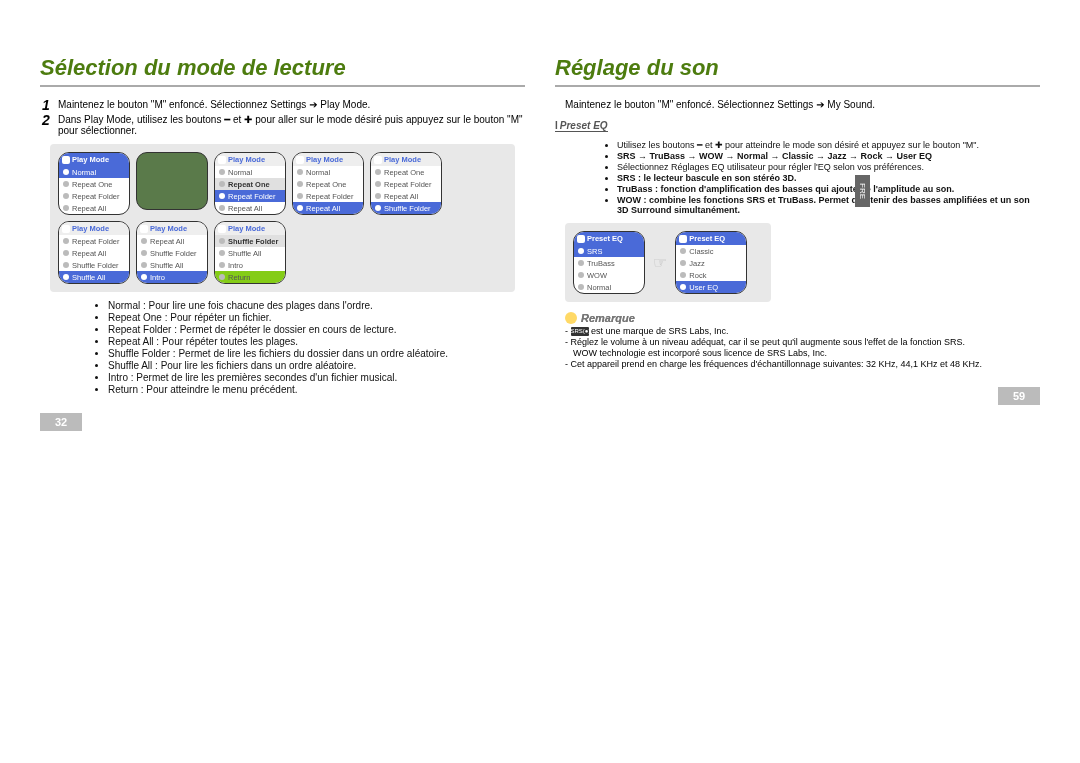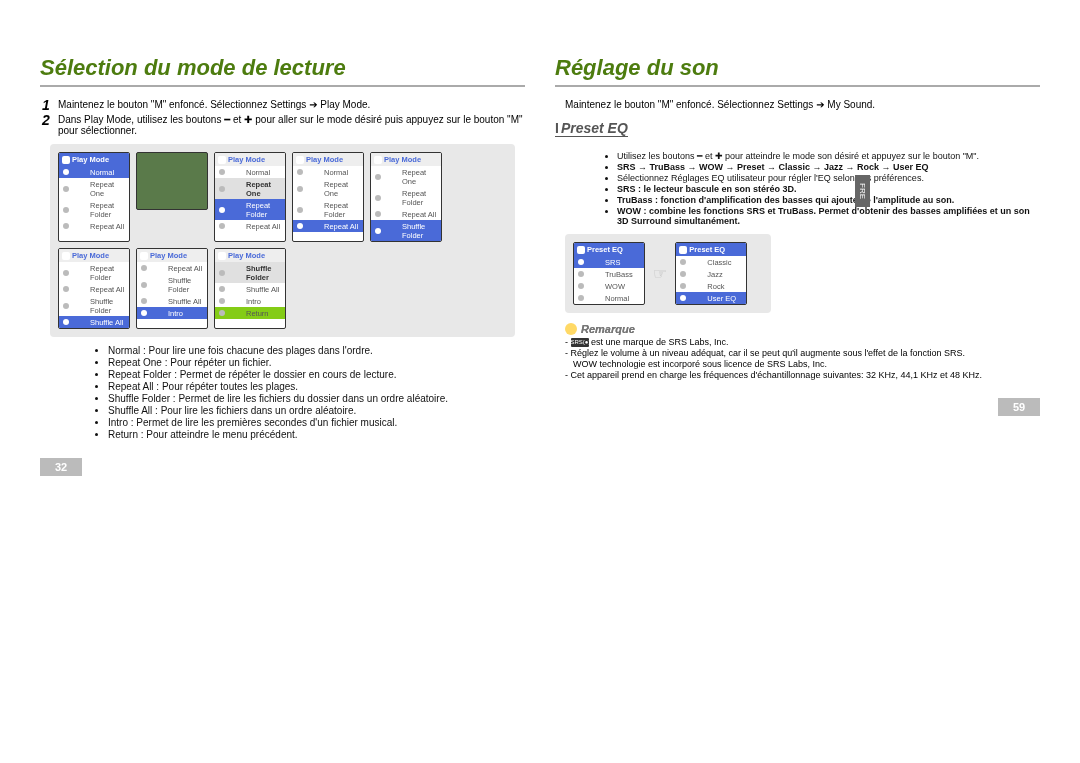--- a/index.html
+++ b/index.html
@@ -17,31 +17,31 @@
     display: flex;
     width: 1000px;
     margin: 0 auto;
     padding-top: 55px;
     gap: 30px;
   }
   .page { width: 485px; }
   .headline-bar { border-bottom: 2px solid #aaa; padding-bottom: 4px; margin-bottom: 12px; }
   .headline { font-size: 22px; font-weight: bold; color: #4d7c0f; font-style: italic; }
   .headline.right { text-align: left; }
-  .subhead { font-size: 14px; font-weight: bold; font-style: italic; color: #555; border-bottom: 1px solid #555; display: inline-block; margin-bottom: 6px;}
+  .subhead { font-size: 10px; font-weight: bold; font-style: italic; color: #555; border-bottom: 1px solid #555; display: inline-block; }
   .subhead .bar { font-style: normal; letter-spacing: -2px; padding-right:4px;}
   .step { margin: 4px 0 4px 18px; }
   .stepnum { font-size: 14px; font-style: italic; font-weight: bold; position:absolute; margin-left:-16px; margin-top:-2px;}
   .panels { display: flex; flex-wrap: wrap; gap: 6px; background:#e8e8e8; padding:8px; border-radius:4px; margin:8px 10px;}
-  .panel { width: 70px; background:#fff; border:1px solid #333; border-radius:2px; overflow:hidden; font-size:7.5px;}
+  .panel { width: 70px; background:#fff; border:1px solid #333; border-radius:11px; overflow:hidden; font-size:7.5px;}
   .panel.lcd { width:70px; height:56px; background:#5a7a4a; display:flex; align-items:center; justify-content:center; color:#fff; font-size:7px;}
   .p-title { background:#4a6ad8; color:#fff; padding:2px 3px; font-weight:bold; display:flex; align-items:center; gap:2px;}
   .p-title.g { background:#eee; color:#4a6ad8;}
   .p-title .ico { width:8px; height:8px; background:#fff; border-radius:2px;}
-  .p-row { padding:1.5px 4px; display:flex; align-items:center; gap:21px; color:#555;}
+  .p-row { padding:1.5px 4px; display:flex; align-items:center; gap:3px; color:#555;}
   .p-row .dot { width:6px; height:6px; background:#bbb; border-radius:50%; flex-shrink:0;}
   .p-row.sel { background:#4a6ad8; color:#fff;}
   .p-row.sel .dot { background:#fff;}
   .p-row.sel-o { background:#e0e0e0; color:#333; font-weight:bold;}
   .p-row.ret { background:#84cc16; color:#555;}
   .bullets { margin:8px 0 0 28px;}
   .bullets li { list-style: disc; margin:1px 0; font-size:10px; color:#111;}
   .bullets.tight li { font-size:9px;}
   .eq-row { display:flex; align-items:center; gap:8px; background:#e8e8e8; padding:8px; border-radius:4px; margin:8px 10px; width:190px;}
   .eq-row .hand { color:#bbb; font-size:16px;}
@@ -270,21 +270,21 @@
     <div class="step" style="margin-left:10px">
       <span>Maintenez le bouton "M" enfoncé. Sélectionnez Settings ➔ My Sound.</span>
     </div>
 
     <div style="margin:10px 0 6px 0">
       <span class="subhead"><span class="bar">I</span><span>Preset EQ</span></span>
     </div>
 
     <ul class="bullets tight" style="margin-left:22px">
       <li>Utilisez les boutons ━ et ✚ pour atteindre le mode son désiré et appuyez sur le bouton "M".</li>
-      <li><b>SRS → TruBass → WOW → Preset → Classic → Jazz → Rock → User EQ</b></li>
+      <li><b>SRS → TruBass → WOW → Normal → Classic → Jazz → Rock → User EQ</b></li>
       <li>Sélectionnez Réglages EQ utilisateur pour régler l'EQ selon vos préférences.</li>
       <li><b class="lead">SRS : le lecteur bascule en son stéréo 3D.</b></li>
       <li><b class="lead">TruBass : fonction d'amplification des basses qui ajoute de l'amplitude au son.</b></li>
       <li><b class="lead">WOW : combine les fonctions SRS et TruBass. Permet d'obtenir des basses amplifiées et un son 3D Surround simultanément.</b></li>
     </ul>
 
     <div class="eq-row">
       <div class="panel">
         <div class="p-title">
             <span class="ico"></span>

